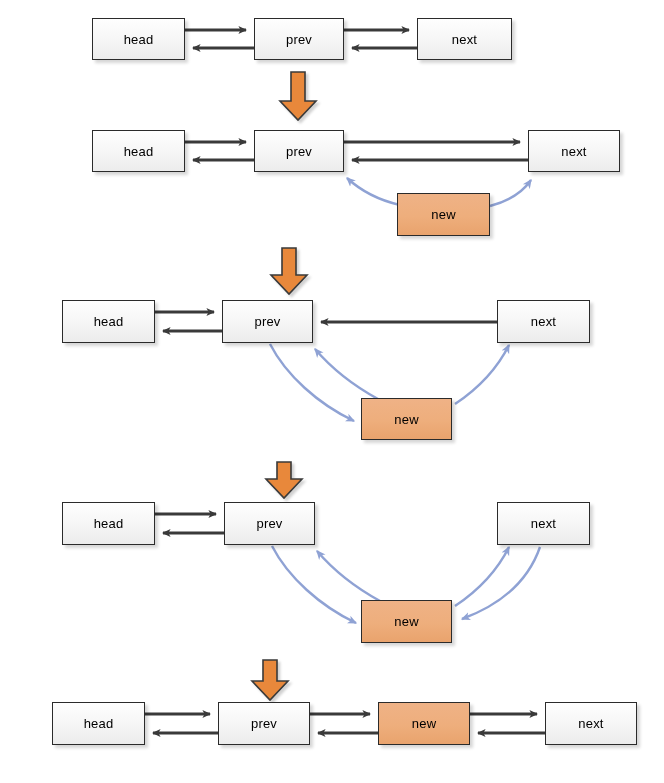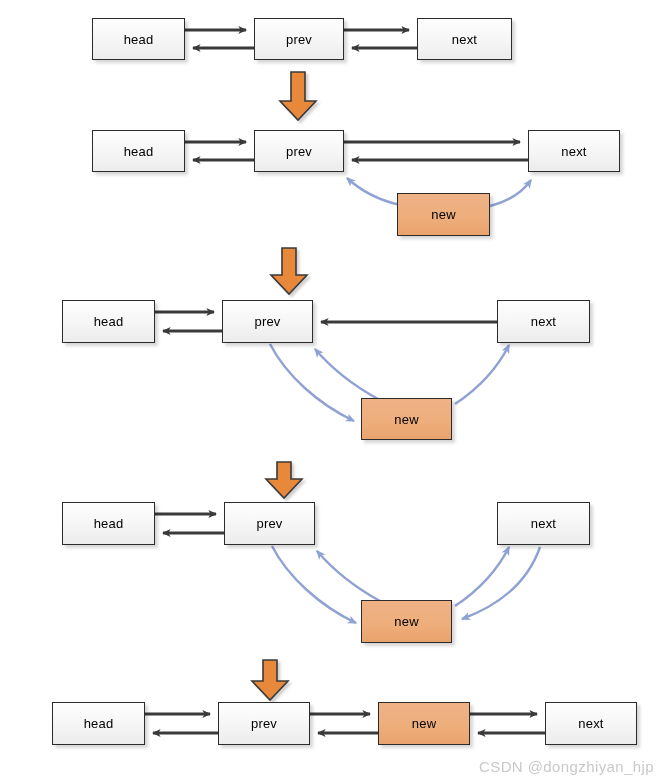--- a/index.html
+++ b/index.html
@@ -164,14 +164,13 @@
     <div class="node new-node" style="left:361px;top:600px;width:91px;height:43px">new</div>
   </div>
 
   <div class="stage">
     <div class="node" style="left:52px;top:702px;width:93px;height:43px">head</div>
     <div class="node" style="left:218px;top:702px;width:92px;height:43px">prev</div>
     <div class="node new-node" style="left:378px;top:702px;width:92px;height:43px">new</div>
     <div class="node" style="left:545px;top:702px;width:92px;height:43px">next</div>
   </div>
 
-  <div class="watermark">CSDN @dongzhiyan_hjp</div>
 </div>
 
 </body></html>

